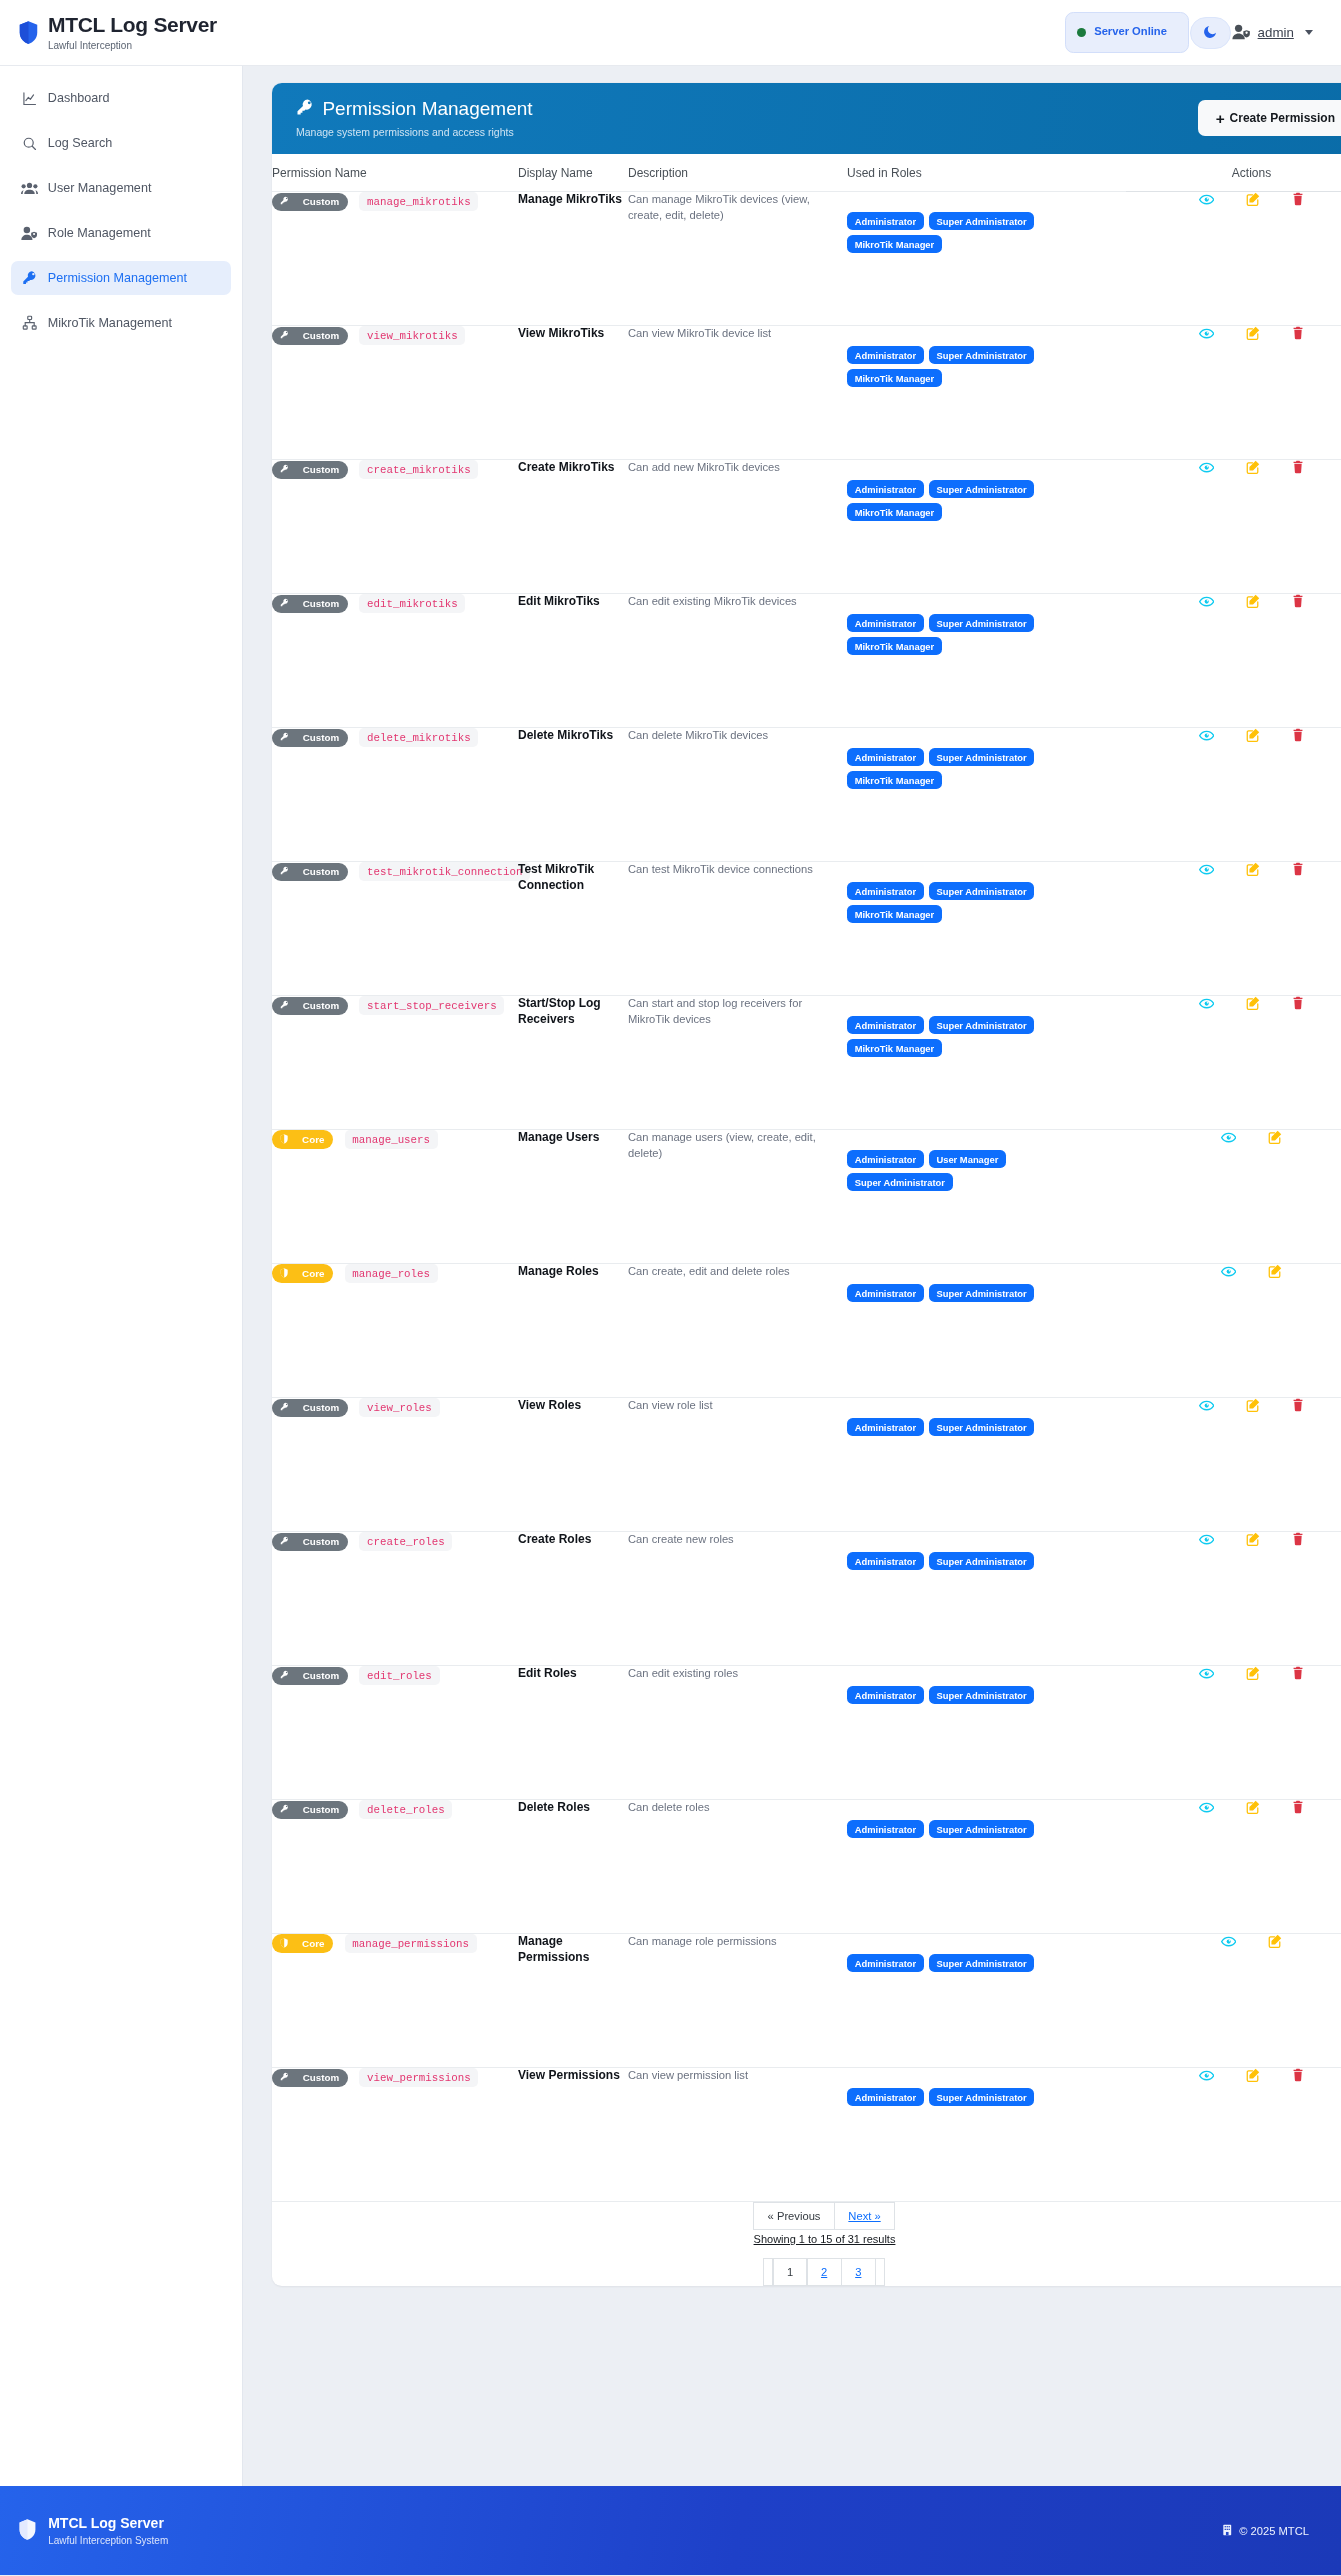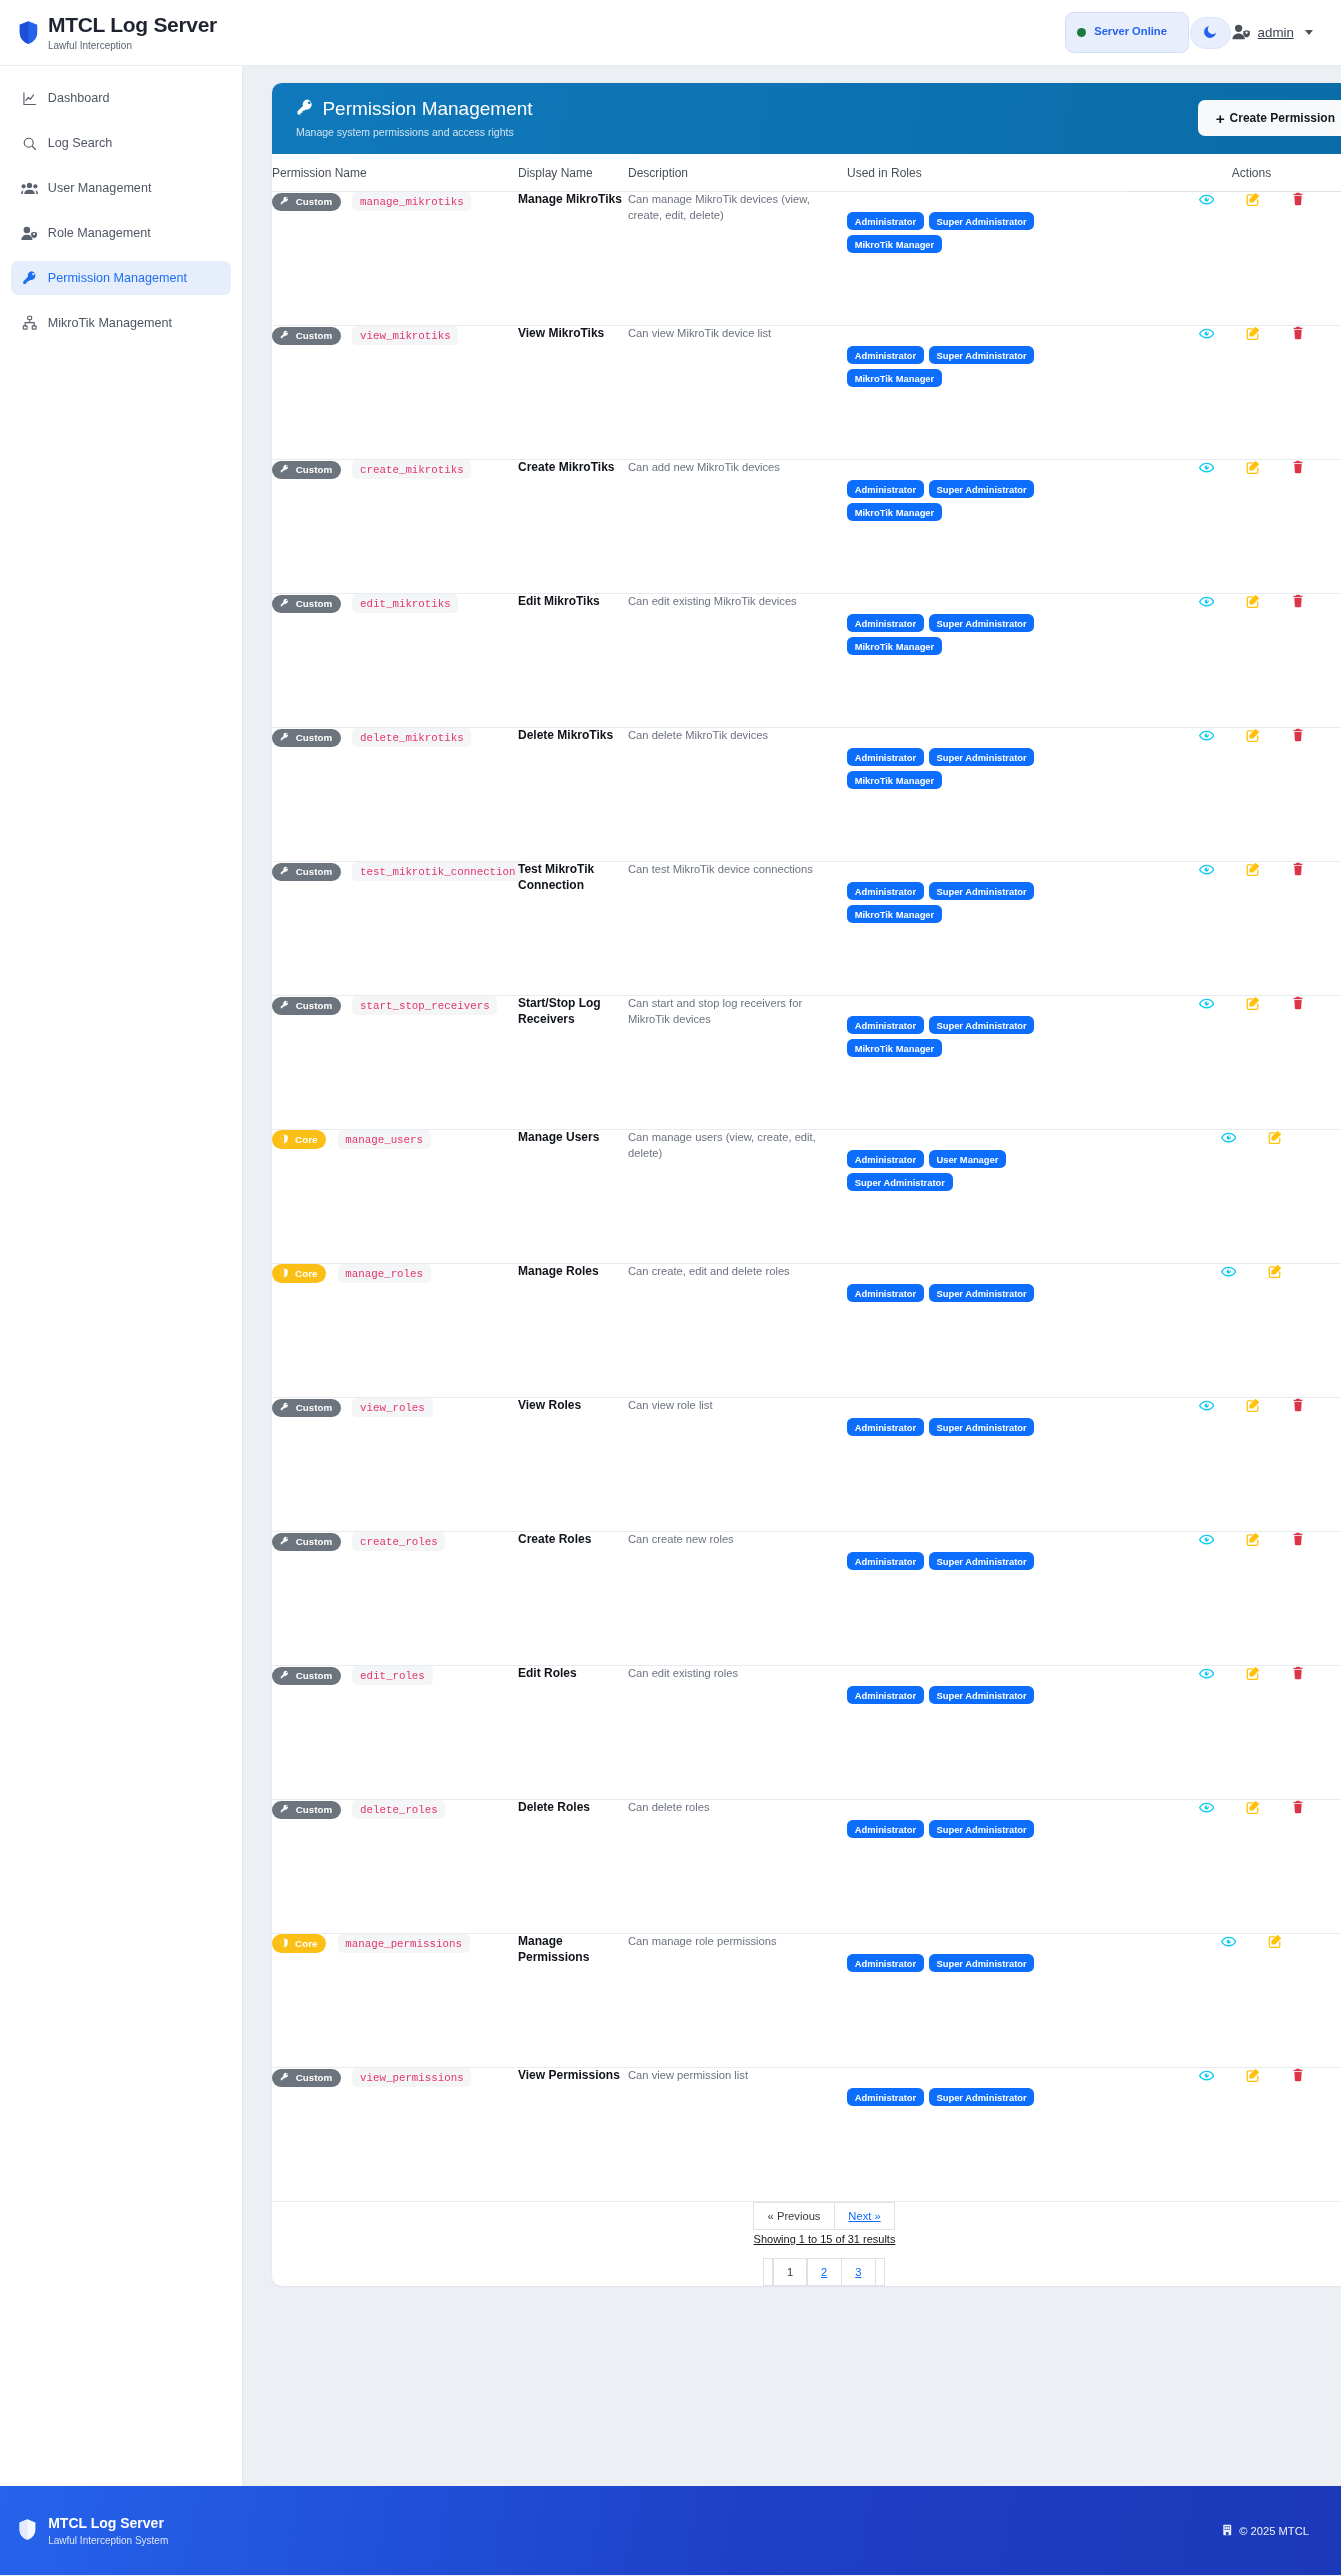--- a/index.html
+++ b/index.html
@@ -115,21 +115,21 @@
           border-bottom: 0.7px solid #dee2e6; padding-bottom: 8.4px; }
 
   table.perm td { vertical-align: top; padding: 0; border-top: 0.7px solid #e9ecef; }
   tr.prow { height: 134px; }
 
   td.cell-name { padding-left: 24px; padding-top: 9.8px; }
   .name-wrap { display: flex; align-items: center; gap: 11.2px; }
   .badge-type {
     border-radius: 698px; padding: 3.5px 9px 3.5px 7.7px;
     font-size: 9.8px; font-weight: 700; color: #fff;
-    display: inline-flex; align-items: center; gap: 7px; white-space: nowrap;
+    display: inline-flex; align-items: center; gap: 14px; white-space: nowrap;
   }
   .badge-type.custom { background: #6c757d; }
   .badge-type.core { background: #fcbf15; color: #fff; }
   .code-chip {
     background: #f4f5f7; border-radius: 4.9px;
     padding: 3.5px 7.7px;
     font-family: "Liberation Mono", monospace;
     font-size: 10.8px; color: #e23670; white-space: nowrap;
   }
 

